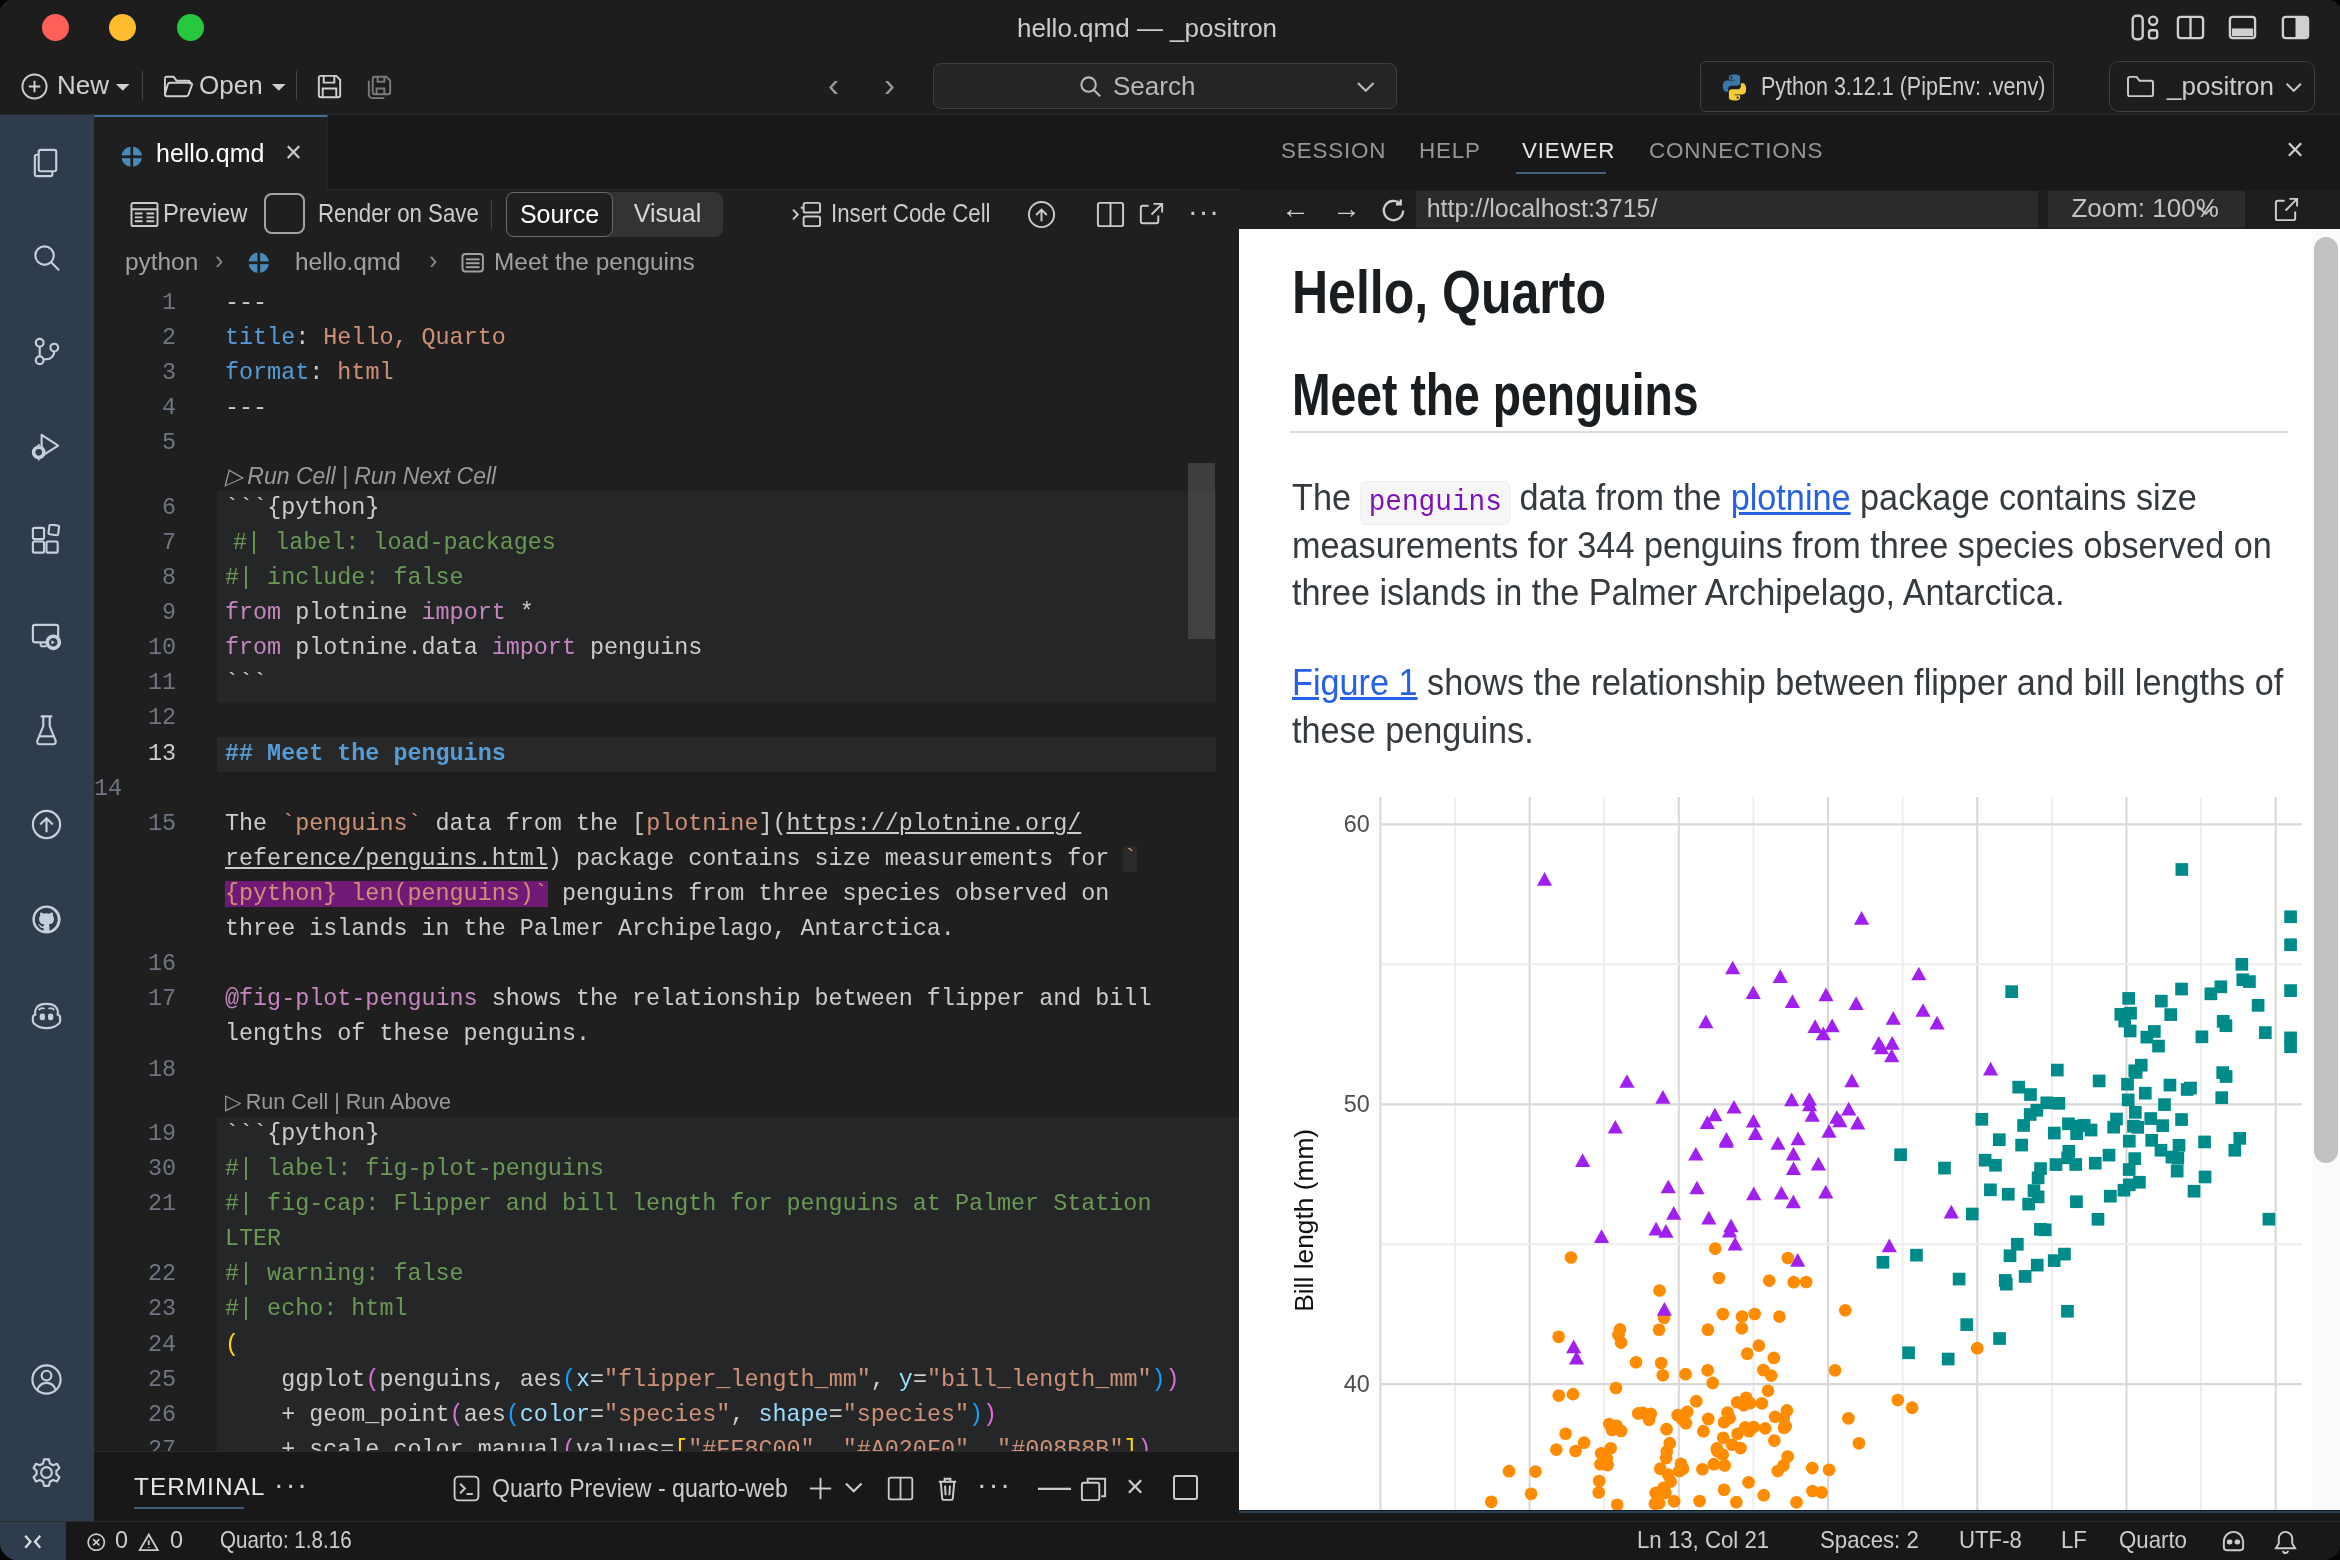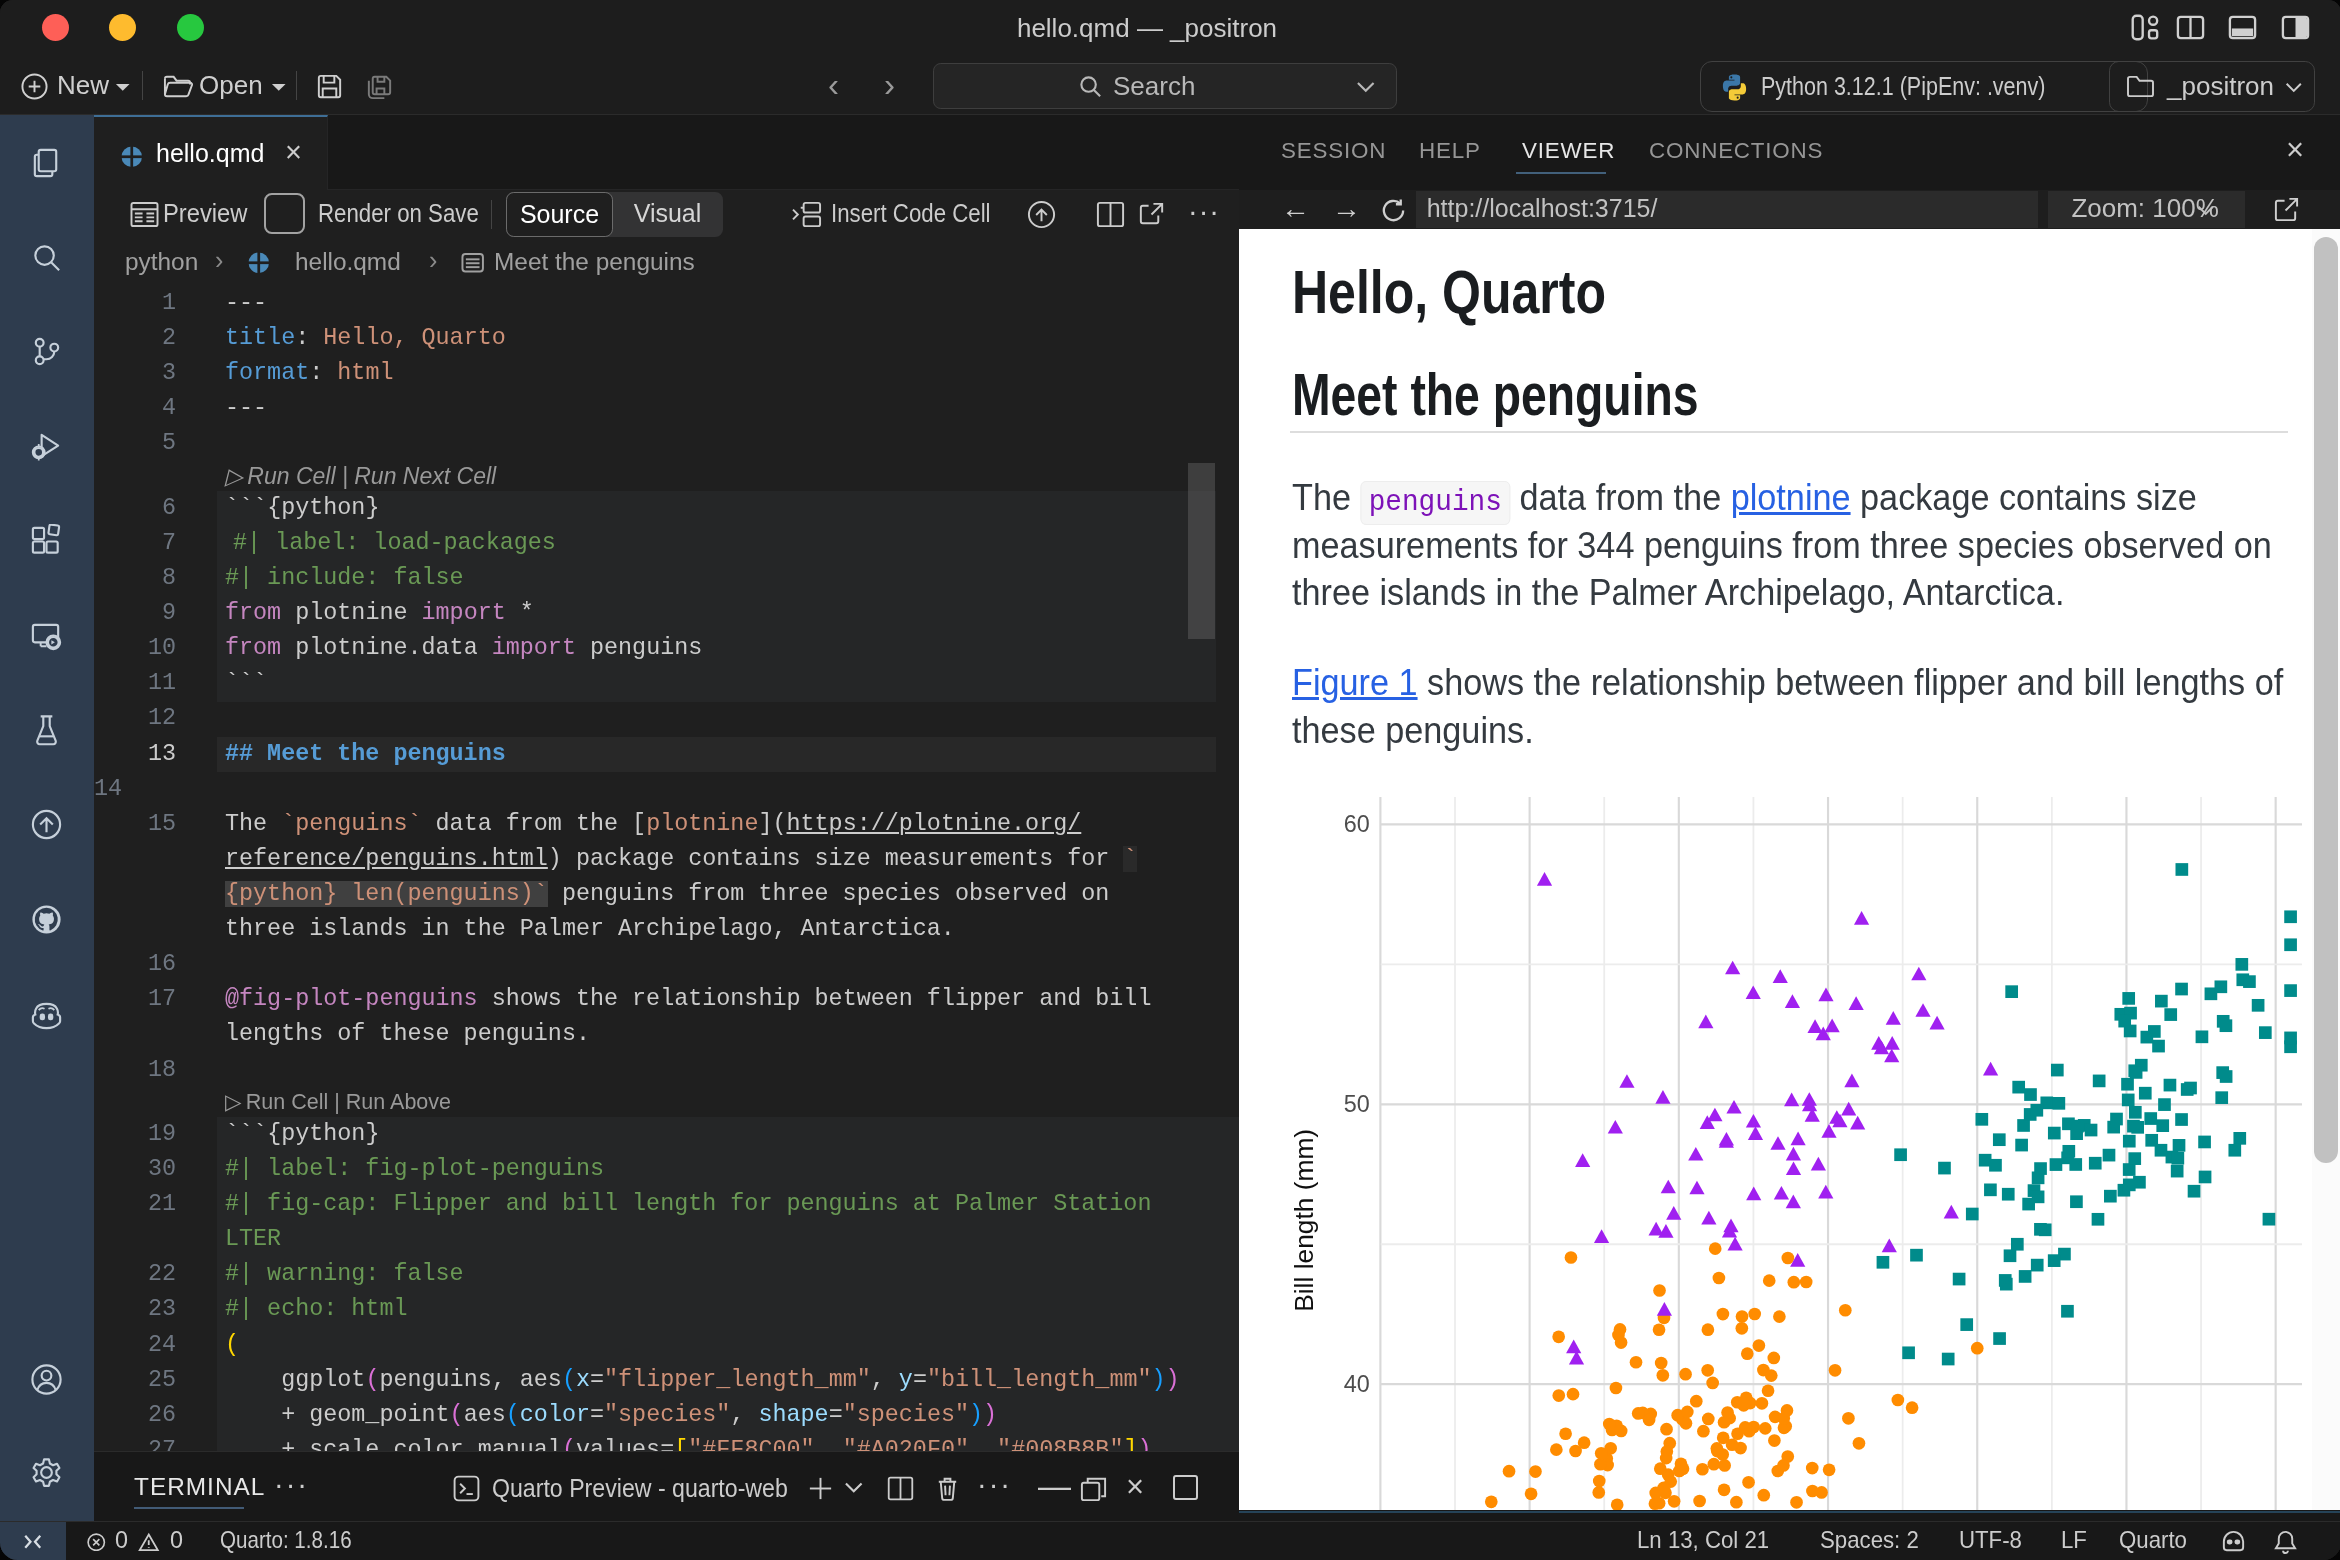--- a/index.html
+++ b/index.html
@@ -80,21 +80,21 @@
       <svg class="abs" style="left:144px;top:9.8px" width="26" height="26" viewBox="0 0 27 27" fill="none" stroke="#b8b8b8" stroke-width="2.2">
         <circle cx="11" cy="11" r="7.5"></circle>
           <line x1="16.5" y1="16.5" x2="23" y2="23"></line>
       </svg>
       <div class="abs" style="left:179px;top:0;height:44px;line-height:44px;color:#b8b8b8;font-size:26px;">Search</div>
       <svg class="abs" style="left:421px;top:16.6px" width="21.5" height="13.7" viewBox="0 0 22 14" fill="none" stroke="#b8b8b8" stroke-width="2.2">
           <path d="M3 3 L11 11 L19 3"></path>
         </svg>
     </div>
 
-    <div class="abs" style="left:1700px;top:4.9px;width:448px;height:51px;border:1px solid #414141;border-radius:12px;">
+    <div class="abs" style="left:1700px;top:4.9px;width:354px;height:51px;border:1px solid #414141;border-radius:6px;">
       <svg class="abs" style="left:17.6px;top:9.8px" width="31" height="31" viewBox="0 0 48 48">
         <path fill="#3b77a8" d="M23.8 4c-9 0-8.5 3.9-8.5 3.9v4.1h8.7v1.2H11.9S6 12.5 6 21.6s5.1 8.8 5.1 8.8h3.1v-4.2s-.2-5.1 5-5.1h8.6s4.9.1 4.9-4.7V8.2S33.5 4 23.8 4zm-4.7 2.7a1.6 1.6 0 1 1 0 3.2 1.6 1.6 0 0 1 0-3.2z"></path>
         <path fill="#f4cb38" d="M24.2 44c9 0 8.5-3.9 8.5-3.9V36h-8.7v-1.2h12.1S42 35.5 42 26.4s-5.1-8.8-5.1-8.8h-3.1v4.2s.2 5.1-5 5.1h-8.6s-4.9-.1-4.9 4.7v8.2S14.5 44 24.2 44zm4.7-2.7a1.6 1.6 0 1 1 0-3.2 1.6 1.6 0 0 1 0 3.2z"></path>
       </svg>
       <div class="abs" style="left:60px;top:0;height:49px;line-height:49px;color:#cccccc;font-size:25px;white-space:nowrap;transform:scaleX(0.86);transform-origin:left;">Python 3.12.1 (PipEnv: .venv)</div>
     </div>
 
     <div class="abs" style="left:2109px;top:4.9px;width:206px;height:51px;border:1px solid #414141;border-radius:9.8px;">
       <svg class="abs" style="left:15.6px;top:11.7px" width="29" height="25" viewBox="0 0 30 26" fill="none" stroke="#cccccc" stroke-width="2">
         <path d="M2 5 a2 2 0 0 1 2-2 h7 l3 4 h12 a2 2 0 0 1 2 2 v12 a2 2 0 0 1-2 2 H4 a2 2 0 0 1-2-2 Z"></path>
@@ -270,21 +270,21 @@
       <div class="abs" style="left:131px;top:345px;height:35px;line-height:35px;font-size:23.4px;font-family:'Liberation Mono',monospace;white-space:pre;"><span style="color:#c586c0">from</span><span style="color:#cccccc"> plotnine.data </span><span style="color:#c586c0">import</span><span style="color:#cccccc"> penguins</span></div>
       <div class="abs" style="left:0;top:380px;width:82px;height:35px;line-height:35px;font-size:23.4px;font-family:'Liberation Mono',monospace;color:#6e7681;text-align:right;">11</div>
       <div class="abs" style="left:131px;top:380px;height:35px;line-height:35px;font-size:23.4px;font-family:'Liberation Mono',monospace;white-space:pre;"><span style="color:#cccccc">```</span></div>
       <div class="abs" style="left:0;top:415px;width:82px;height:35px;line-height:35px;font-size:23.4px;font-family:'Liberation Mono',monospace;color:#6e7681;text-align:right;">12</div>
       <div class="abs" style="left:0;top:451px;width:82px;height:35px;line-height:35px;font-size:23.4px;font-family:'Liberation Mono',monospace;color:#cccccc;text-align:right;">13</div>
       <div class="abs" style="left:131px;top:451px;height:35px;line-height:35px;font-size:23.4px;font-family:'Liberation Mono',monospace;white-space:pre;"><span style="color:#569cd6;font-weight:bold">## Meet the penguins</span></div>
       <div class="abs" style="left:0;top:486px;width:82px;height:35px;line-height:35px;font-size:23.4px;font-family:'Liberation Mono',monospace;color:#6e7681;text-align:left;">14</div>
       <div class="abs" style="left:0;top:521px;width:82px;height:35px;line-height:35px;font-size:23.4px;font-family:'Liberation Mono',monospace;color:#6e7681;text-align:right;">15</div>
       <div class="abs" style="left:131px;top:521px;height:35px;line-height:35px;font-size:23.4px;font-family:'Liberation Mono',monospace;white-space:pre;"><span style="color:#cccccc">The </span><span style="color:#ce9178">`penguins`</span><span style="color:#cccccc"> data from the [</span><span style="color:#ce9178">plotnine</span><span style="color:#cccccc">](</span><span style="color:#cccccc;text-decoration:underline">https://plotnine.org/</span></div>
       <div class="abs" style="left:131px;top:556px;height:35px;line-height:35px;font-size:23.4px;font-family:'Liberation Mono',monospace;white-space:pre;"><span style="color:#cccccc;text-decoration:underline">reference/penguins.html</span><span style="color:#cccccc">) package contains size measurements for </span><span style="color:#ce9178;background:#2a2a2a">`</span></div>
-      <div class="abs" style="left:131px;top:591px;height:35px;line-height:35px;font-size:23.4px;font-family:'Liberation Mono',monospace;white-space:pre;"><span style="color:#ce9178;background:#404040">{python} len(penguins)`</span><span style="color:#cccccc"> penguins from three species observed on</span></div>
+      <div class="abs" style="left:131px;top:591px;height:35px;line-height:35px;font-size:23.4px;font-family:'Liberation Mono',monospace;white-space:pre;"><span style="color:#ce9178;background:#701a75">{python} len(penguins)`</span><span style="color:#cccccc"> penguins from three species observed on</span></div>
       <div class="abs" style="left:131px;top:626px;height:35px;line-height:35px;font-size:23.4px;font-family:'Liberation Mono',monospace;white-space:pre;"><span style="color:#cccccc">three islands in the Palmer Archipelago, Antarctica.</span></div>
       <div class="abs" style="left:0;top:661px;width:82px;height:35px;line-height:35px;font-size:23.4px;font-family:'Liberation Mono',monospace;color:#6e7681;text-align:right;">16</div>
       <div class="abs" style="left:0;top:696px;width:82px;height:35px;line-height:35px;font-size:23.4px;font-family:'Liberation Mono',monospace;color:#6e7681;text-align:right;">17</div>
       <div class="abs" style="left:131px;top:696px;height:35px;line-height:35px;font-size:23.4px;font-family:'Liberation Mono',monospace;white-space:pre;"><span style="color:#c586c0">@fig-plot-penguins</span><span style="color:#cccccc"> shows the relationship between flipper and bill</span></div>
       <div class="abs" style="left:131px;top:731px;height:35px;line-height:35px;font-size:23.4px;font-family:'Liberation Mono',monospace;white-space:pre;"><span style="color:#cccccc">lengths of these penguins.</span></div>
       <div class="abs" style="left:0;top:767px;width:82px;height:35px;line-height:35px;font-size:23.4px;font-family:'Liberation Mono',monospace;color:#6e7681;text-align:right;">18</div>
       <div class="abs" style="left:131px;top:802px;height:29px;line-height:29px;font-size:21.5px;font-family:'Liberation Sans',sans-serif;white-space:pre;"><span style="color:#999999">▷ Run Cell | Run Above</span></div>
       <div class="abs" style="left:0;top:831px;width:82px;height:35px;line-height:35px;font-size:23.4px;font-family:'Liberation Mono',monospace;color:#6e7681;text-align:right;">19</div>
       <div class="abs" style="left:131px;top:831px;height:35px;line-height:35px;font-size:23.4px;font-family:'Liberation Mono',monospace;white-space:pre;"><span style="color:#cccccc">```</span><span style="color:#cccccc">{python}</span></div>
       <div class="abs" style="left:0;top:866px;width:82px;height:35px;line-height:35px;font-size:23.4px;font-family:'Liberation Mono',monospace;color:#6e7681;text-align:right;">30</div>

